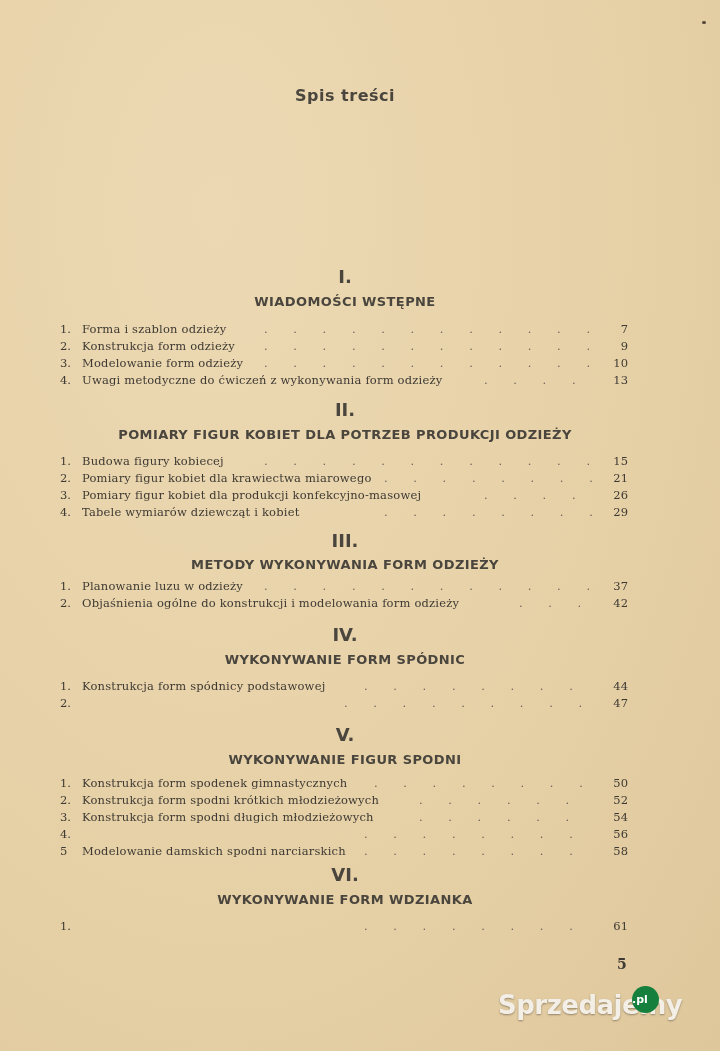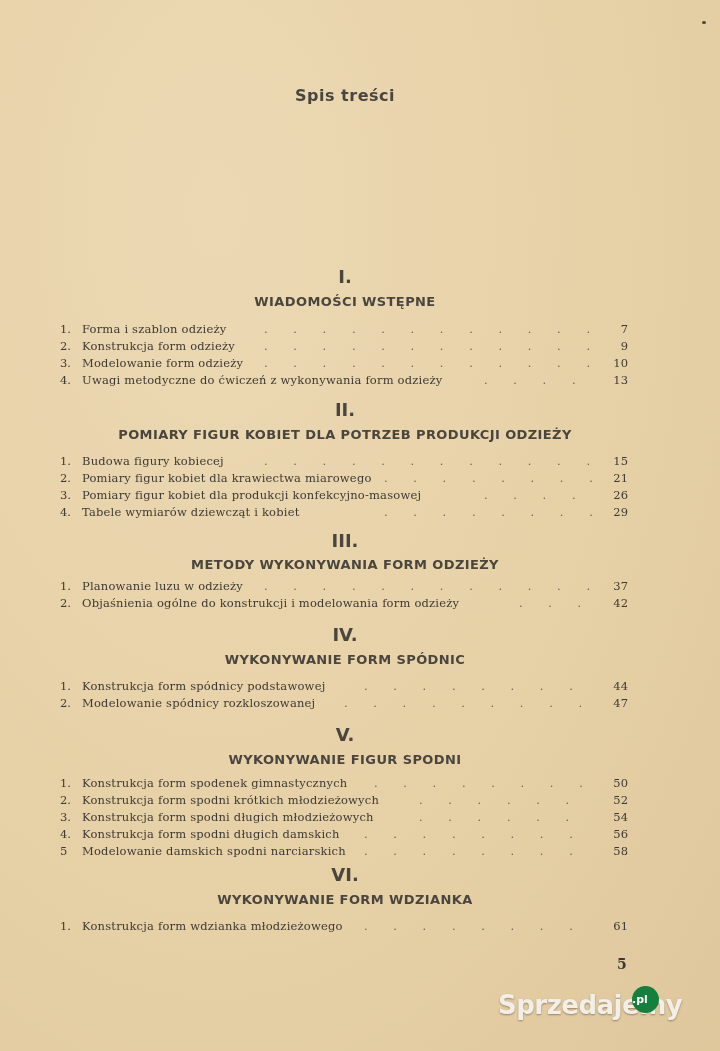--- a/index.html
+++ b/index.html
@@ -129,21 +129,20 @@
 <div class="chapter-num" style="top:624px">IV.</div>
 <div class="chapter-title" style="top:652px">WYKONYWANIE FORM SPÓDNIC</div>
 <div class="entry" style="top:678px">
     <span class="num">1.</span>
     <span class="label">Konstrukcja form spódnicy podstawowej</span>
     <span class="leader" style="width:230px">. . . . . . . . . . . . . . . . . . . . . . . . . . . . . . .</span>
     <span class="page">44</span>
   </div>
 <div class="entry" style="top:695px">
     <span class="num">2.</span>
-    <span class="label">Modelowanie spódnicy rozkloszowanej</span>
     <span class="leader" style="width:250px">. . . . . . . . . . . . . . . . . . . . . . . . . . . . . . .</span>
     <span class="page">47</span>
   </div>
 
 <div class="chapter-num" style="top:724px">V.</div>
 <div class="chapter-title" style="top:752px">WYKONYWANIE FIGUR SPODNI</div>
 <div class="entry" style="top:775px">
     <span class="num">1.</span>
     <span class="label">Konstrukcja form spodenek gimnastycznych</span>
     <span class="leader" style="width:220px">. . . . . . . . . . . . . . . . . . . . . . . . . . . . . . .</span>
@@ -156,36 +155,34 @@
     <span class="page">52</span>
   </div>
 <div class="entry" style="top:809px">
     <span class="num">3.</span>
     <span class="label">Konstrukcja form spodni długich młodzieżowych</span>
     <span class="leader" style="width:175px">. . . . . . . . . . . . . . . . . . . . . . . . . . . . . . .</span>
     <span class="page">54</span>
   </div>
 <div class="entry" style="top:826px">
     <span class="num">4.</span>
-    <span class="label">Konstrukcja form spodni długich damskich</span>
     <span class="leader" style="width:230px">. . . . . . . . . . . . . . . . . . . . . . . . . . . . . . .</span>
     <span class="page">56</span>
   </div>
 <div class="entry" style="top:843px">
     <span class="num">5</span>
     <span class="label">Modelowanie damskich spodni narciarskich</span>
     <span class="leader" style="width:230px">. . . . . . . . . . . . . . . . . . . . . . . . . . . . . . .</span>
     <span class="page">58</span>
   </div>
 
 <div class="chapter-num" style="top:864px">VI.</div>
 <div class="chapter-title" style="top:892px">WYKONYWANIE FORM WDZIANKA</div>
 <div class="entry" style="top:918px">
     <span class="num">1.</span>
-    <span class="label">Konstrukcja form wdzianka młodzieżowego</span>
     <span class="leader" style="width:230px">. . . . . . . . . . . . . . . . . . . . . . . . . . . . . . .</span>
     <span class="page">61</span>
   </div>
 
 <div class="page-number">5</div>
 
 <div class="watermark">Sprzedajemy</div>
 <div class="watermark-badge">.pl</div>
 
 </body></html>

